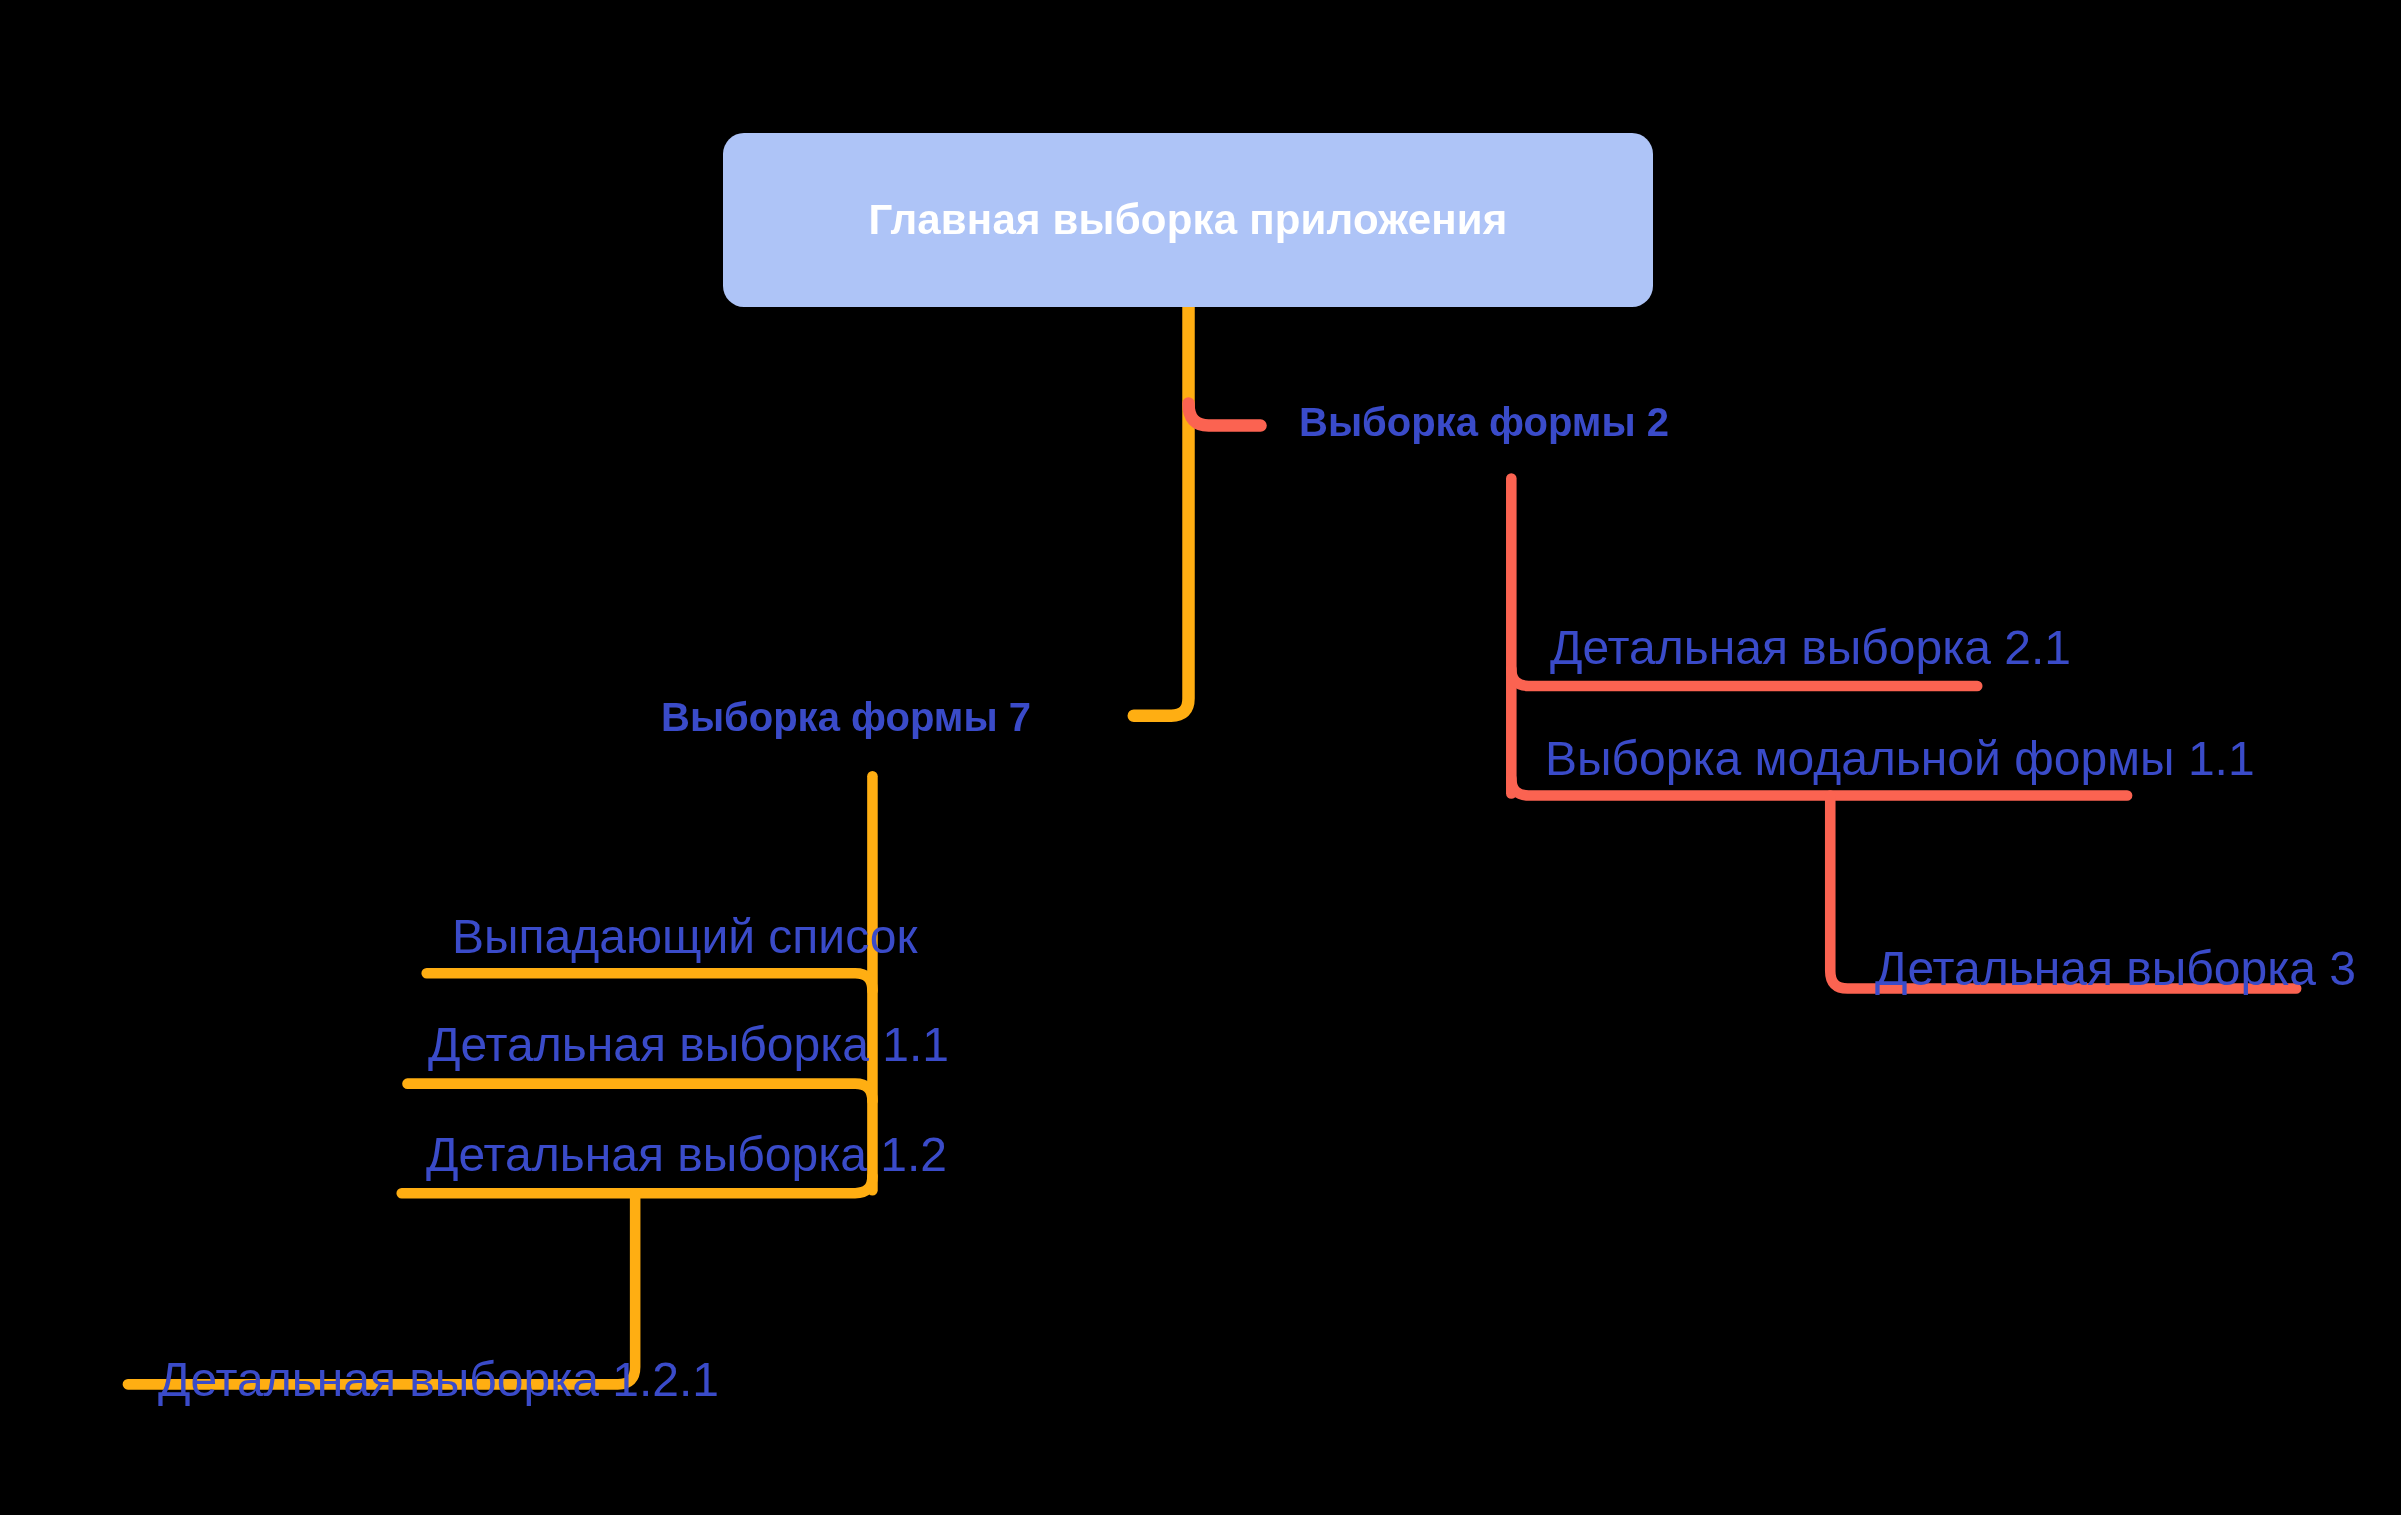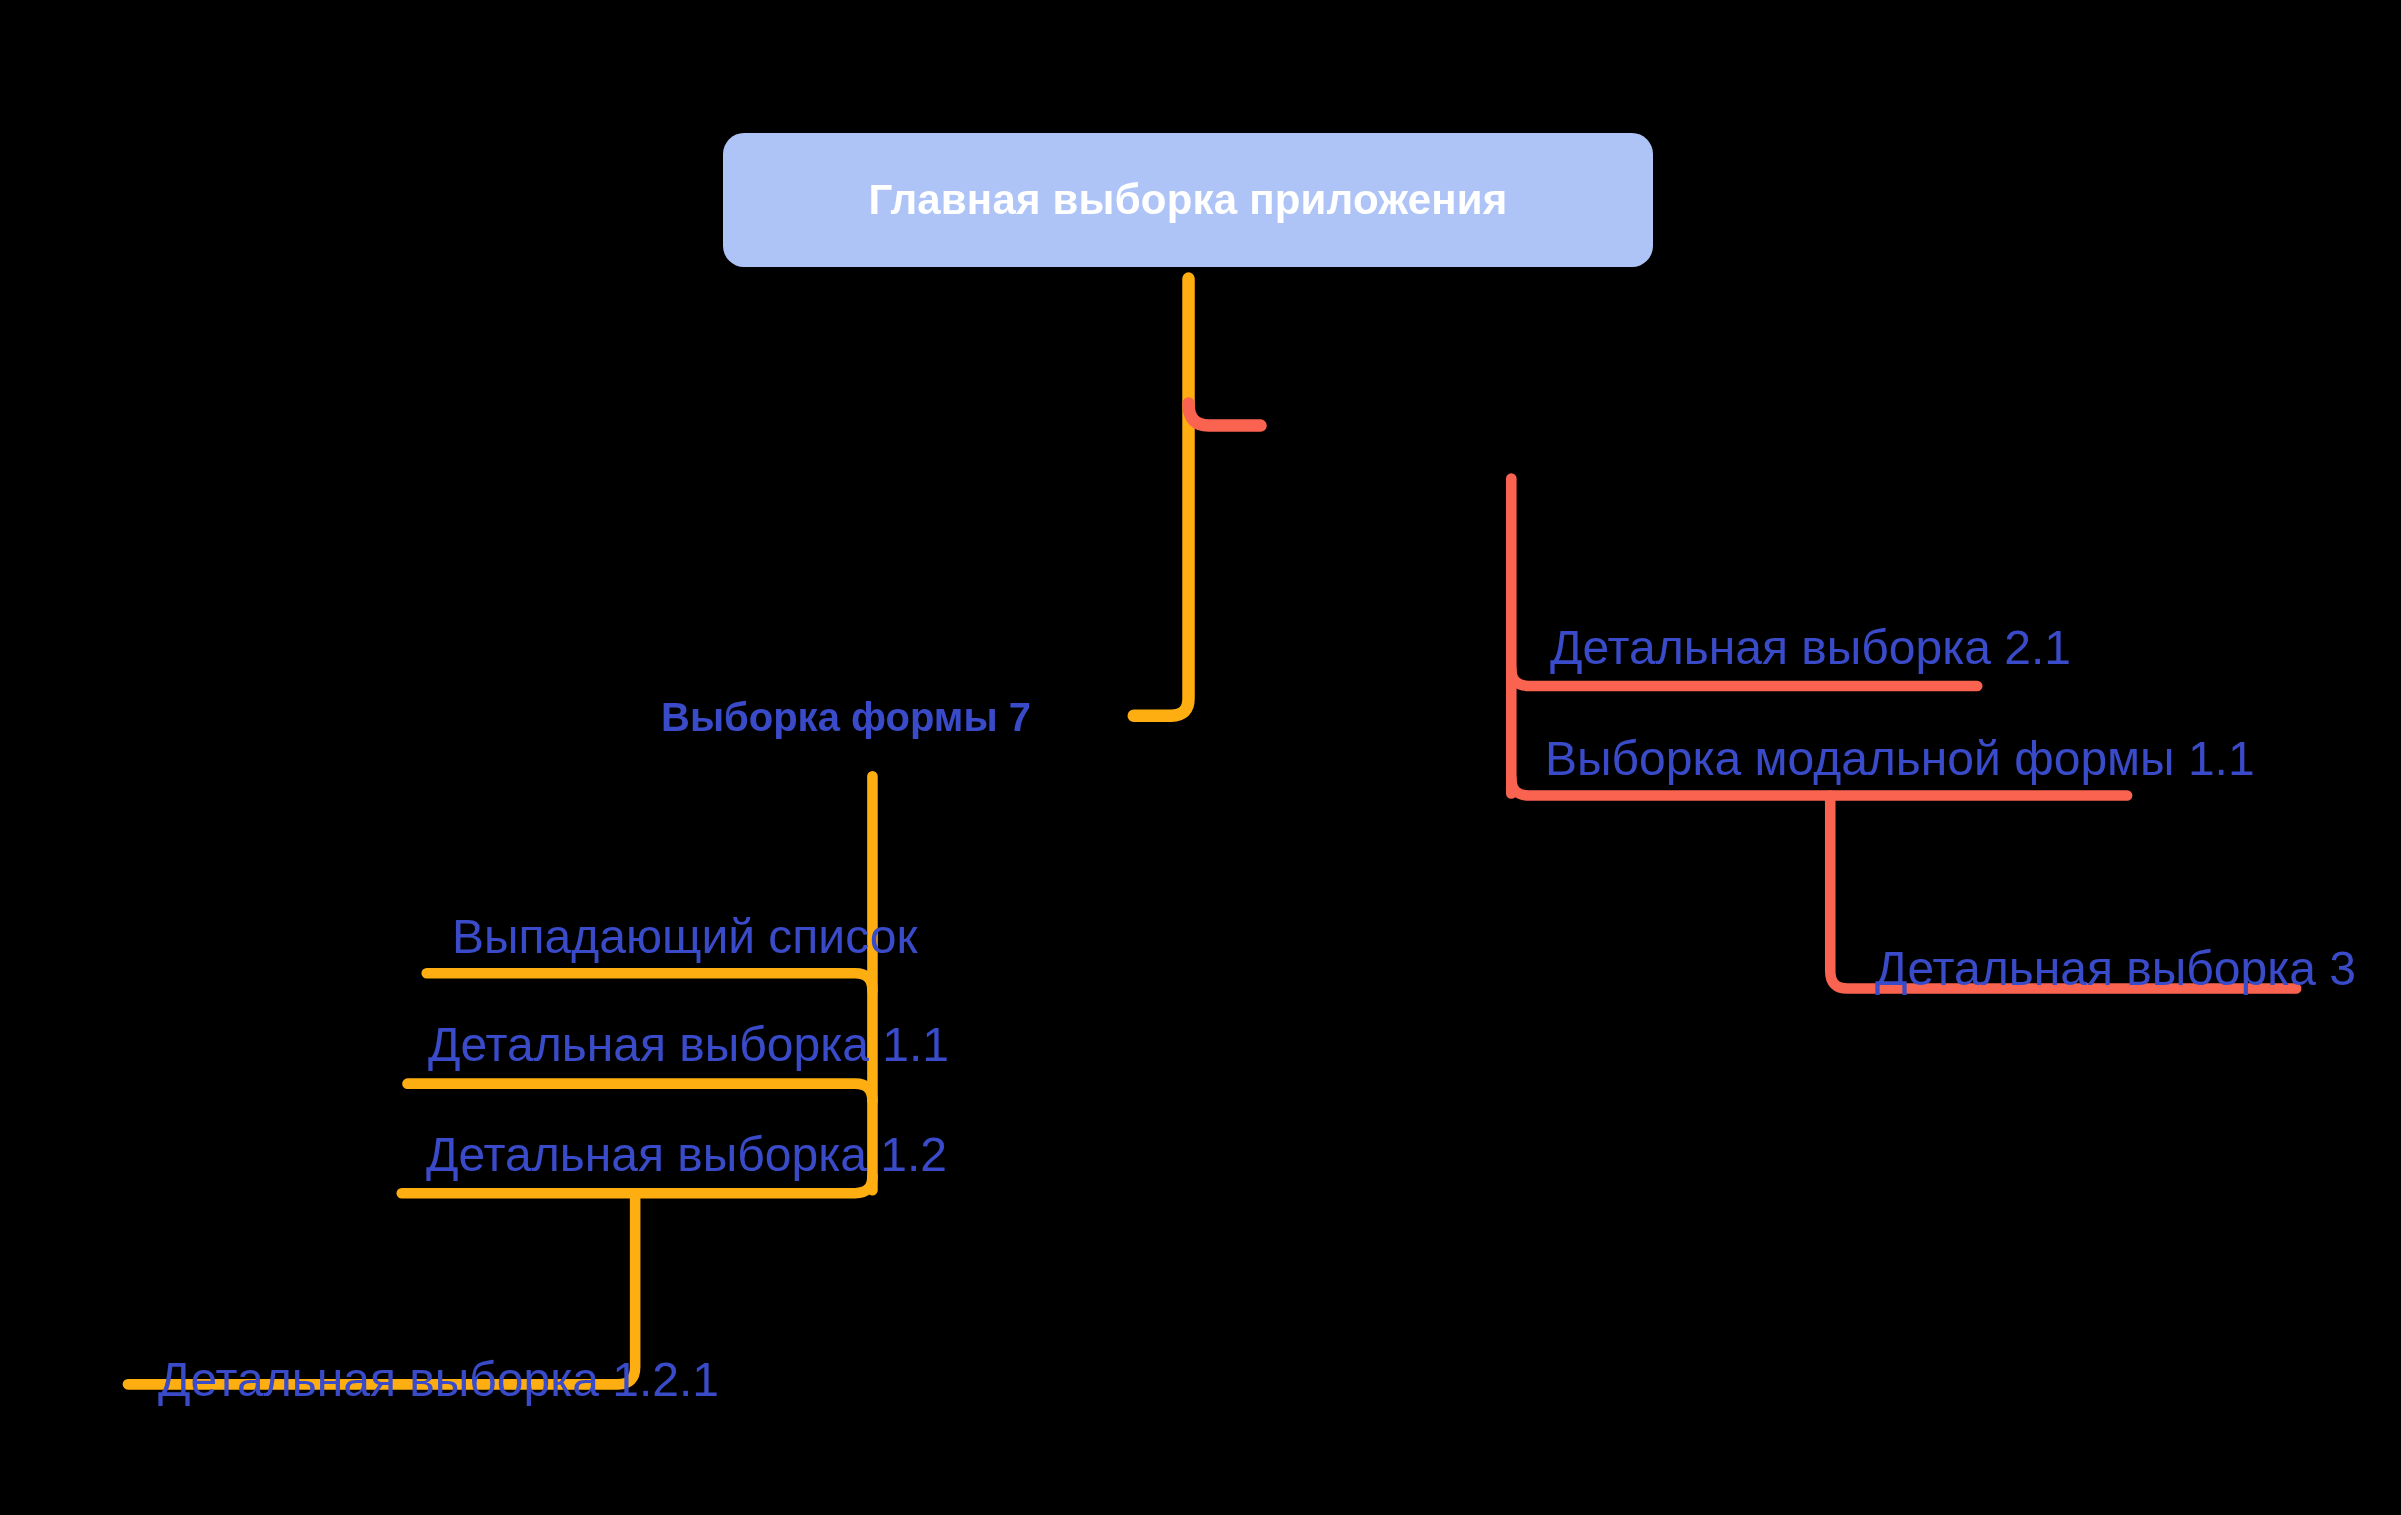--- a/index.html
+++ b/index.html
@@ -26,21 +26,21 @@
     height: 1515px;
     pointer-events: none;
   }
 
   
   .root-node {
     position: absolute;
     left: 723px;
     top: 133px;
     width: 930px;
-    height: 134px;
+    height: 174px;
     background: #AEC4F7;
     border-radius: 21px;
     display: flex;
     align-items: center;
     justify-content: center;
     box-sizing: border-box;
   }
   .root-node .root-label {
     color: #FFFFFF;
     font-size: 42px;
@@ -111,20 +111,21 @@
 
     <path d="M 1905 828 L 1905 1011 Q 1905 1029 1923 1029 L 2390 1029" fill="none" stroke="#FB6351" stroke-width="11" stroke-linecap="round" stroke-linejoin="round"></path>
   </svg>
 
   <div class="root-node">
     <span class="root-label">Главная выборка приложения</span>
   </div>
 
   <div class="branch-label lbl-form1">Выборка формы 7</div>
 
+  <div class="branch-label lbl-form2">Выборка формы 2</div>
 
   <div class="leaf-label lbl-dropdown">Выпадающий список</div>
 
   <div class="leaf-label lbl-det11">Детальная выборка 1.1</div>
 
   <div class="leaf-label lbl-det12">Детальная выборка 1.2</div>
 
   <div class="leaf-label lbl-det121">Детальная выборка 1.2.1</div>
 
   <div class="leaf-label lbl-det21">Детальная выборка 2.1</div>

